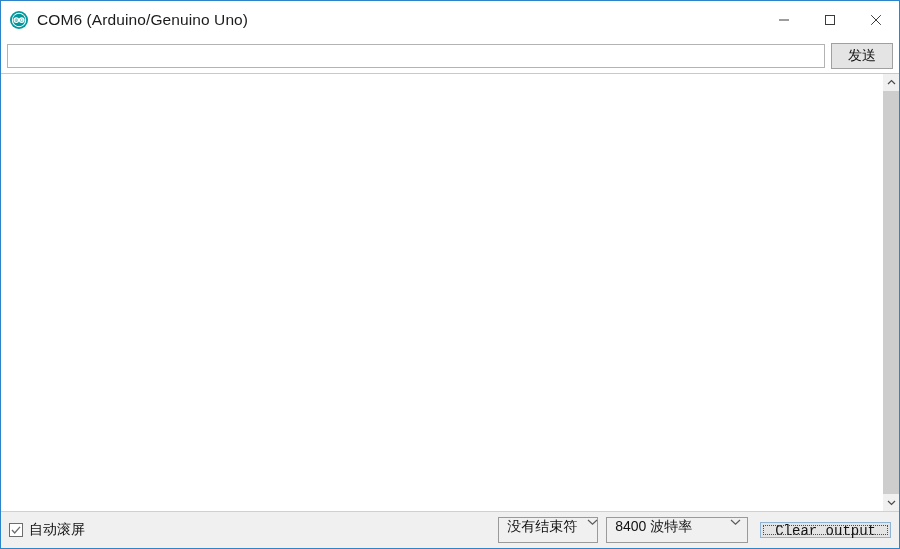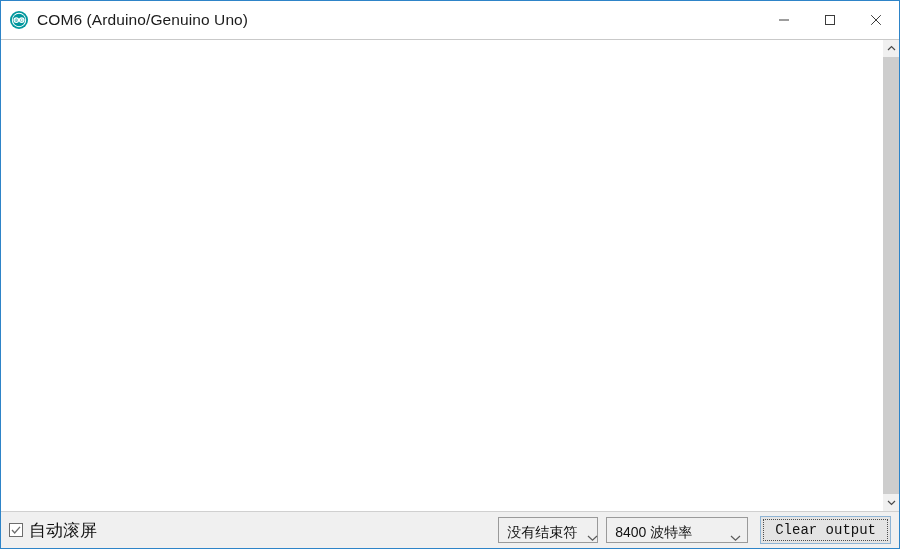--- a/index.html
+++ b/index.html
@@ -176,33 +176,33 @@
     box-sizing: border-box;
     border: 1px solid #6d6d6d;
     background: #ffffff;
     display: flex;
     align-items: center;
     justify-content: center;
     margin-right: 6px;
     flex: 0 0 14px;
   }
   .autoscroll-label {
-    font-size: 17px;
+    font-size: 14px;
     color: #111111;
     white-space: nowrap;
   }
   .spacer { flex: 1 1 auto; }
 
   .dropdown {
     height: 26px;
     box-sizing: border-box;
     background: #f0f0f0;
     border: 1px solid #9a9a9a;
     display: flex;
-    align-items: flex-end;
+    align-items: flex-start;
     padding: 0 6px 0 8px;
     margin-left: 8px;
     cursor: default;
     flex: 0 0 auto;
   }
   .dd-label {
     font-size: 14px;
     color: #111111;
     white-space: nowrap;
     flex: 1 1 auto;
@@ -210,21 +210,21 @@
   .dd-chev {
     margin-left: 10px;
     flex: 0 0 auto;
     display: block;
   }
   .dd-lineend { width: 100px; }
   .dd-baud { width: 142px; }
 
   .clear-btn {
     margin-left: 12px;
-    height: 28px;
+    height: 16px;
     box-sizing: border-box;
     background: #e4e4e4;
     border: 1px solid #8fb4d4;
     outline: 1px dotted #4d4d4d;
     outline-offset: -4px;
     font-family: "Liberation Mono", monospace;
     font-size: 14px;
     color: #111111;
     padding: 0 14px;
     cursor: default;
@@ -263,20 +263,24 @@
       </button>
       <button class="win-btn close">
         <svg width="12" height="12" viewBox="0 0 12 12">
           <line x1="1.2" y1="1.2" x2="10.8" y2="10.8" stroke="#3c3c3c" stroke-width="1"></line>
           <line x1="10.8" y1="1.2" x2="1.2" y2="10.8" stroke="#3c3c3c" stroke-width="1"></line>
         </svg>
       </button>
     </div>
   </div>
 
+  <div class="send-row">
+    <input class="send-input" type="text" placeholder="" style="">
+    <button class="send-btn">发送</button>
+  </div>
 
   <div class="output-wrap">
     <div class="output-area"></div>
     <div class="scrollbar">
       <div class="sb-arrow">
         <svg width="9" height="9" viewBox="0 0 9 9">
           <polyline points="1,6 4.5,2.5 8,6" fill="none" stroke="#4a4a4a" stroke-width="1.2"></polyline>
         </svg>
       </div>
       <div class="sb-track"></div>

